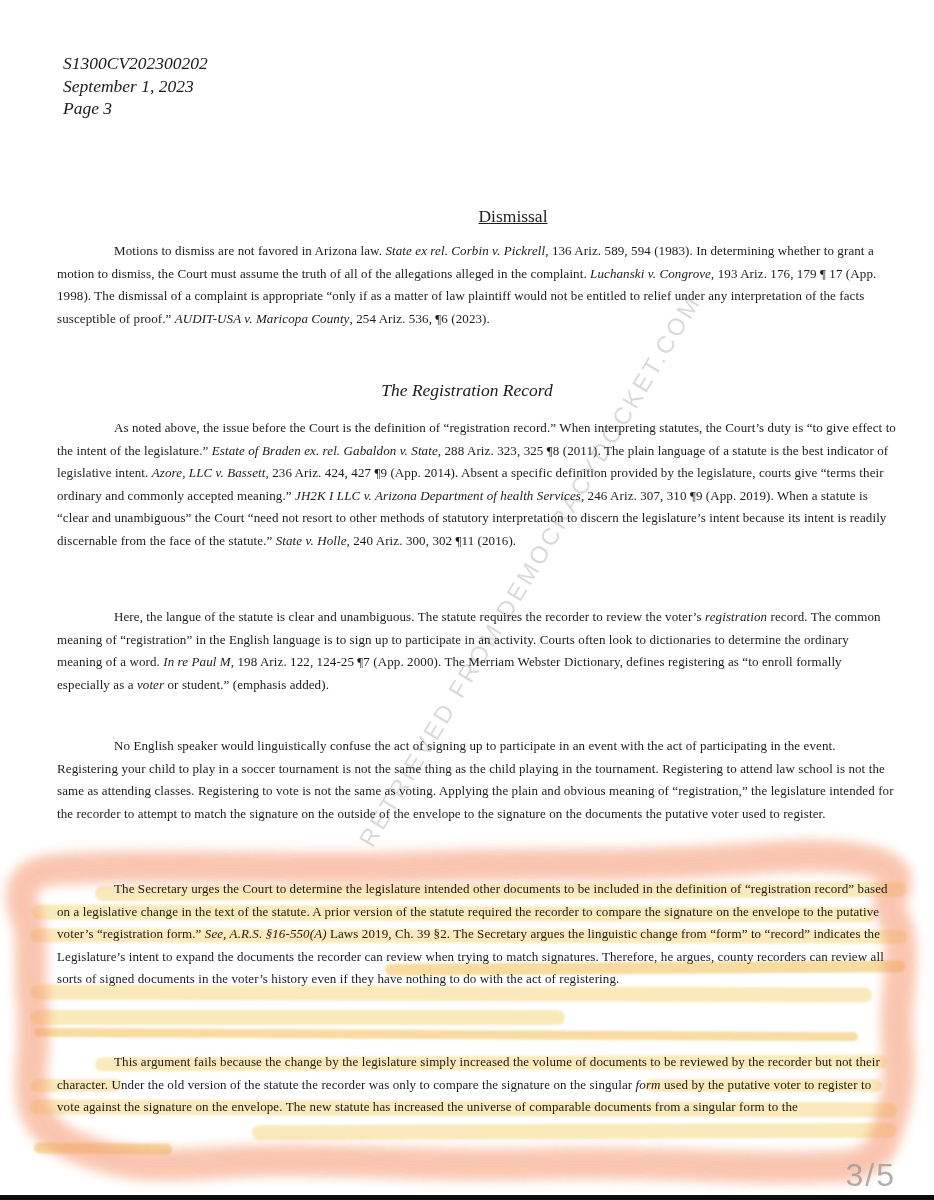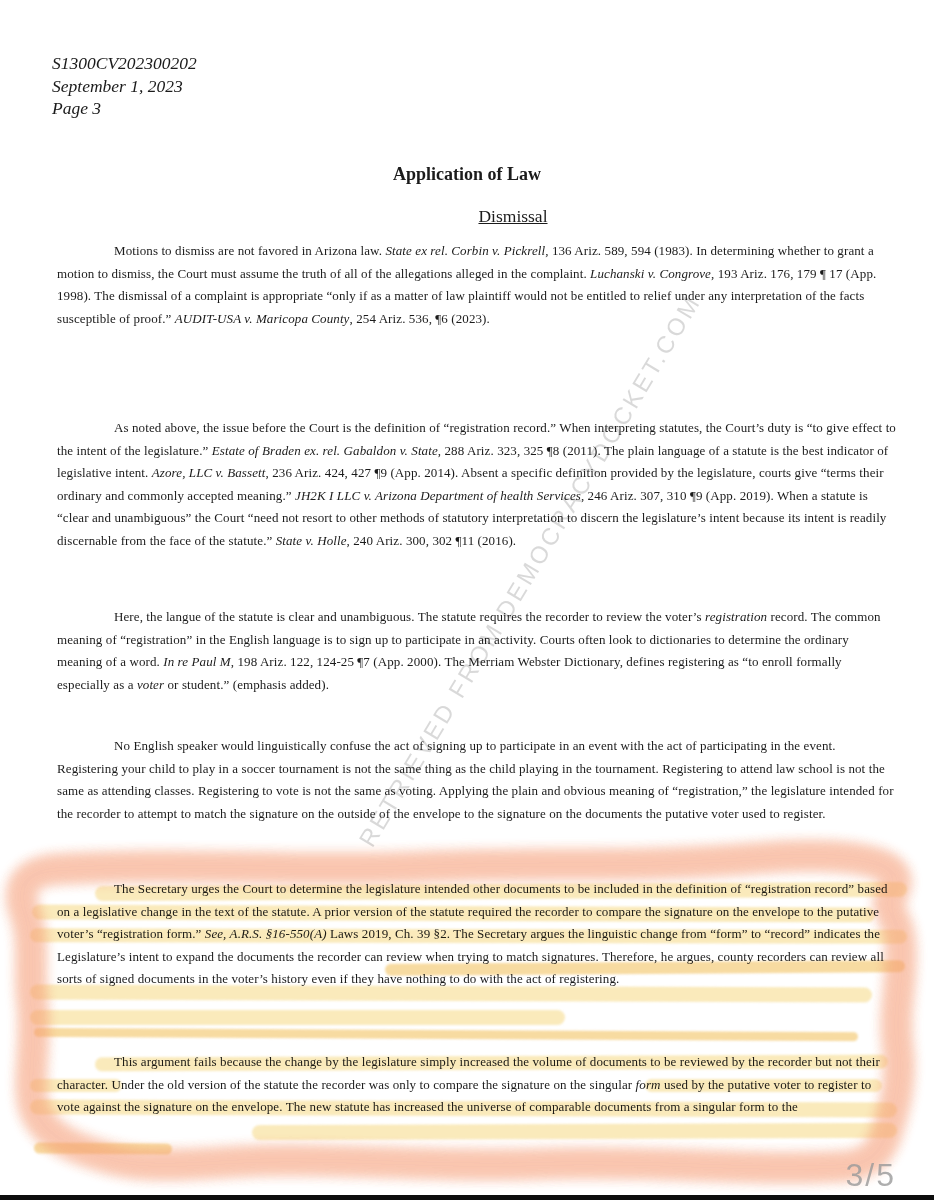--- a/index.html
+++ b/index.html
@@ -1,19 +1,19 @@
 <!DOCTYPE html>
 <html style="--marker-orange: #ee6f44; --marker-glow: #f59a72; --highlight-yellow: #f7dd92; --highlight-amber: #f3c568; --indicator-gray: #9a9a9a; --text: #1b1b1b;"><head>
 <meta charset="utf-8">
 <style>
   html,body{margin:0;padding:0;background:#e8e8e8;}
   .page{position:relative;width:934px;height:1200px;margin:0 auto;background:#ffffff;
         overflow:hidden;font-family:"Liberation Serif",serif;color:var(--text,#1b1b1b);}
   .abs{position:absolute;}
-  .hdr{left:52px;top:52px;font-style:italic;font-size:17.5px;line-height:22.5px;white-space:pre-line;}
+  .hdr{left:63px;top:52px;font-style:italic;font-size:17.5px;line-height:22.5px;white-space:pre-line;}
   .center{left:0;width:934px;text-align:center;font-size:17.5px;line-height:22.5px;}
   .h-bold{font-weight:bold;font-size:18px;}
   .h-under{text-decoration:underline;}
   .h-ital{font-style:italic;}
   .para{left:57px;width:840px;font-size:13px;line-height:22.6px;text-indent:57px;
         letter-spacing:0.1px;}
   .run-i{font-style:italic;}
   
   .watermark{left:215px;top:565px;width:620px;text-align:center;
      transform:rotate(-59deg);transform-origin:center;
@@ -33,26 +33,26 @@
 <body>
 
 <div class="page">
 
   <div class="abs watermark">RETRIEVED FROM DEMOCRACYDOCKET.COM</div>
 
   <div class="abs hdr">S1300CV202300202
 September 1, 2023
 Page 3</div>
 
-  <div class="abs center h-bold" style="top:163px;">Application of Law</div>
 
   <div class="abs center h-under" style="top:205px;padding-left:46px;">Dismissal</div>
 
   <div class="abs para" style="top:240px;"><span>Motions to dismiss are not favored in Arizona law. </span><span class="run-i">State ex rel. Corbin v. Pickrell</span><span>, 136 Ariz. 589, 594 (1983). In determining whether to grant a motion to dismiss, the Court must assume the truth of all of the allegations alleged in the complaint. </span><span class="run-i">Luchanski v. Congrove</span><span>, 193 Ariz. 176, 179 ¶ 17 (App. 1998). The dismissal of a complaint is appropriate “only if as a matter of law plaintiff would not be entitled to relief under any interpretation of the facts susceptible of proof.” </span><span class="run-i">AUDIT-USA v. Maricopa County</span><span>, 254 Ariz. 536, ¶6 (2023).</span></div>
 
+  <div class="abs center h-ital" style="top:379px;">The Registration Record</div>
 
   <div class="abs para" style="top:417px;"><span>As noted above, the issue before the Court is the definition of “registration record.” When interpreting statutes, the Court’s duty is “to give effect to the intent of the legislature.” </span><span class="run-i">Estate of Braden ex. rel. Gabaldon v. State</span><span>, 288 Ariz. 323, 325 ¶8 (2011). The plain language of a statute is the best indicator of legislative intent. </span><span class="run-i">Azore, LLC v. Bassett</span><span>, 236 Ariz. 424, 427 ¶9 (App. 2014). Absent a specific definition provided by the legislature, courts give “terms their ordinary and commonly accepted meaning.” </span><span class="run-i">JH2K I LLC v. Arizona Department of health Services</span><span>, 246 Ariz. 307, 310 ¶9 (App. 2019). When a statute is “clear and unambiguous” the Court “need not resort to other methods of statutory interpretation to discern the legislature’s intent because its intent is readily discernable from the face of the statute.” </span><span class="run-i">State v. Holle</span><span>, 240 Ariz. 300, 302 ¶11 (2016).</span></div>
 
   <div class="abs para" style="top:606px;"><span>Here, the langue of the statute is clear and unambiguous. The statute requires the recorder to review the voter’s </span><span class="run-i">registration</span><span> record.  The common meaning of “registration” in the English language is to sign up to participate in an activity. Courts often look to dictionaries to determine the ordinary meaning of a word. </span><span class="run-i">In re Paul M</span><span>, 198 Ariz. 122, 124-25 ¶7 (App. 2000). The Merriam Webster Dictionary, defines registering as “to enroll formally especially as a </span><span class="run-i">voter</span><span> or student.” (emphasis added).</span></div>
 
   <div class="abs para" style="top:735px;"><span>No English speaker would linguistically confuse the act of signing up to participate in an event with the act of participating in the event. Registering your child to play in a soccer tournament is not the same thing as the child playing in the tournament.  Registering to attend law school is not the same as attending classes. Registering to vote is not the same as voting. Applying the plain and obvious meaning of “registration,” the legislature intended for the recorder to attempt to match the signature on the outside of the envelope to the signature on the documents the putative voter used to register.</span></div>
 
   <div class="abs para" style="top:878px;"><span>The Secretary urges the Court to determine the legislature intended other documents to be included in the definition of “registration record” based on a legislative change in the text of the statute. A prior version of the statute required the recorder to compare the signature on the envelope to the putative voter’s “registration form.” </span><span class="run-i">See, A.R.S. §16-550(A)</span><span> Laws 2019, Ch. 39 §2. The Secretary argues the linguistic change from “form” to “record” indicates the Legislature’s intent to expand the documents the recorder can review when trying to match signatures. Therefore, he argues, county recorders can review all sorts of signed documents in the voter’s history even if they have nothing to do with the act of registering.</span></div>
 
   <div class="abs para" style="top:1051px;"><span>This argument fails because the change by the legislature simply increased the volume of documents to be reviewed by the recorder but not their character. Under the old version of the statute the recorder was only to compare the signature on the singular </span><span class="run-i">form</span><span> used by the putative voter to register to vote against the signature on the envelope. The new statute has increased the universe of comparable documents from a singular form to the</span></div>

